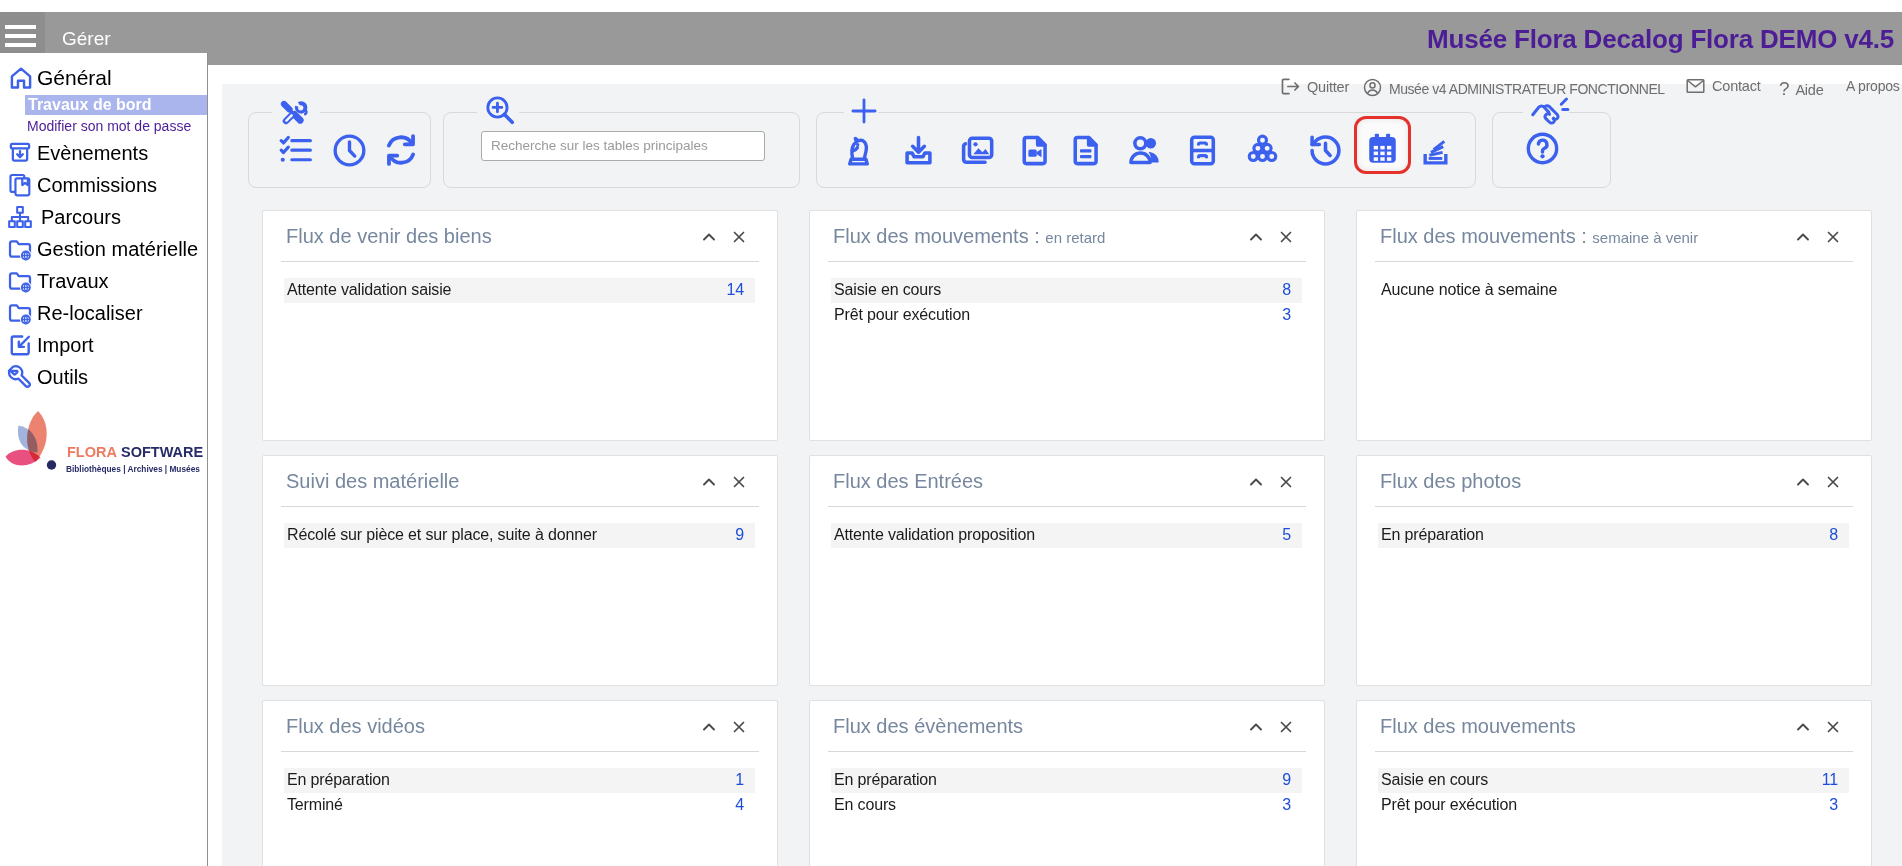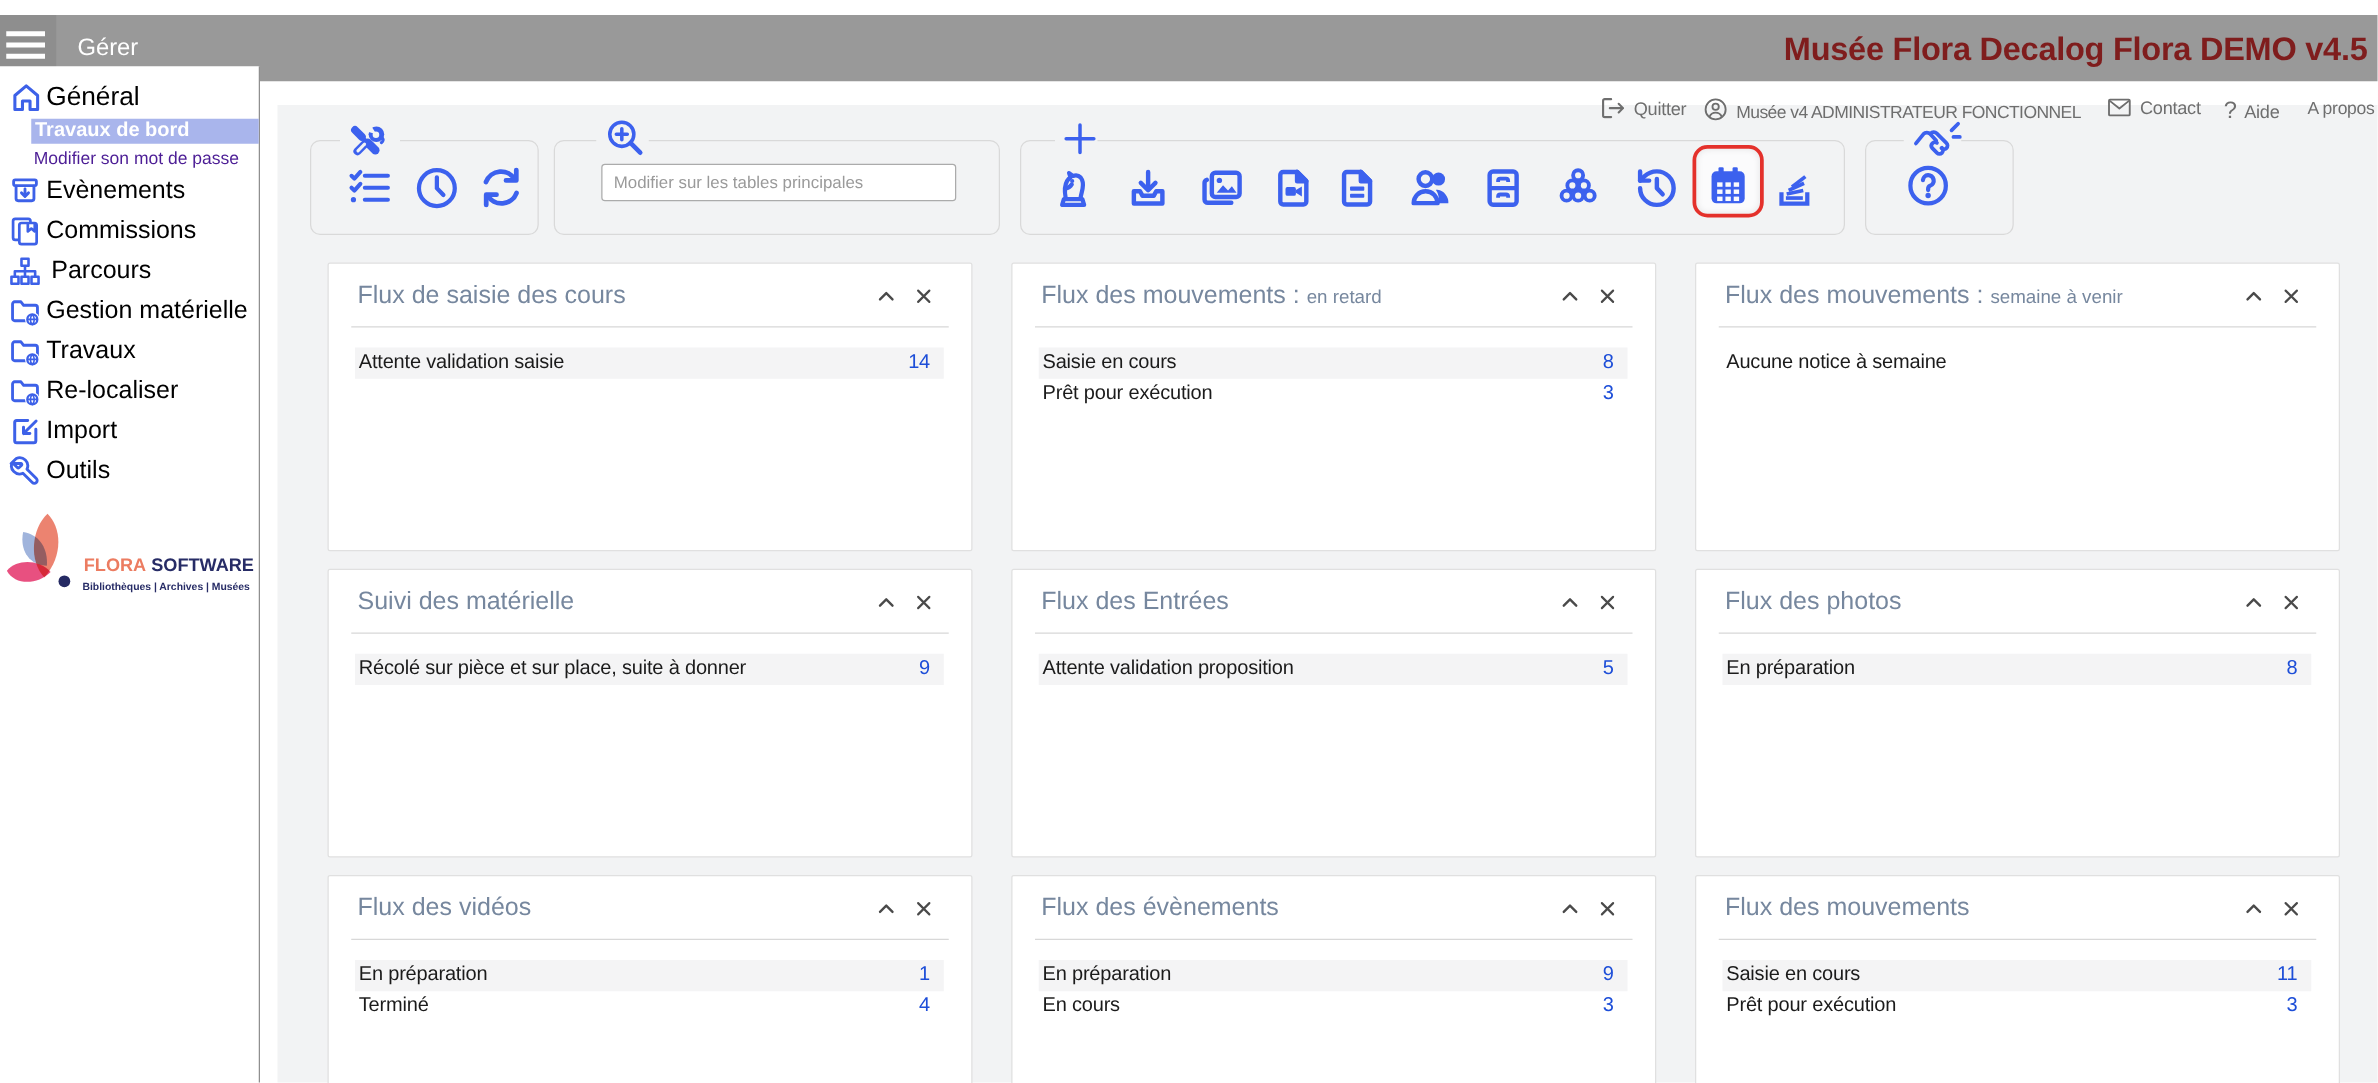--- a/index.html
+++ b/index.html
@@ -5,21 +5,21 @@
 <style>
   * { margin:0; padding:0; box-sizing:border-box; }
   html,body { width:1902px; height:866px; overflow:hidden; background:#fff;
     font-family:"Liberation Sans", sans-serif; }
   .abs { position:absolute; }
   
   #topbar { position:absolute; left:0; top:12px; width:1902px; height:53px; background:#999; }
   #burgbox { position:absolute; left:0; top:0; width:45px; height:50px; background:rgba(0,0,0,0.07); }
   .bbar { position:absolute; left:5px; width:31px; height:4.4px; background:#fff; }
   #gerer { position:absolute; left:62px; top:0; height:53px; line-height:53px; color:#fff; font-size:19px; }
-  #apptitle { position:absolute; right:8px; top:0; height:53px; line-height:55px; color:#7f1d1d;
+  #apptitle { position:absolute; right:8px; top:0; height:53px; line-height:55px; color:#4c1d95;
     font-size:26px; font-weight:bold; letter-spacing:-0.2px; }
   
   #sidebar { position:absolute; left:0; top:53px; width:208px; height:813px; background:#fff;
     border-right:1px solid #8f8f8f; }
   .mitem { position:absolute; left:0; width:207px; height:30px; }
   .mitem svg { position:absolute; left:7px; top:50%; transform:translateY(-50%); }
   .mitem .lbl { position:absolute; left:37px; top:50%; transform:translateY(-50%);
     font-size:20px; color:#000; white-space:nowrap; }
   #tbd { position:absolute; left:25px; top:42px; width:182px; height:20px; background:#a9b5ec;
     color:#fff; font-weight:bold; font-size:16px; line-height:20px; padding-left:3px; }
@@ -139,21 +139,21 @@
     <path d="M1.5 51.5 C10 42 27 42.5 36.5 52.5 C26 63 8 63.5 1.5 51.5 Z" fill="#e63d72" style="mix-blend-mode:multiply" opacity="0.9"></path>
     <circle cx="47.5" cy="60" r="4.7" fill="#252a63"></circle>
     <text x="63" y="52" font-family="Liberation Sans, sans-serif" font-weight="bold" font-size="14.5" fill="#ec7c61">FLORA</text>
     <text x="117" y="52" font-family="Liberation Sans, sans-serif" font-weight="bold" font-size="14.5" fill="#272c66">SOFTWARE</text>
     <text x="62" y="67" font-family="Liberation Sans, sans-serif" font-weight="bold" font-size="8.3" fill="#272c66">Bibliothèques | Archives | Musées</text>
   </svg>
 </div>
 <div id="panel"></div>
 <div id="cards">
     <div class="card" style="left:262px;top:210px">
-      <div class="ctitle">Flux de saisie des cours</div>
+      <div class="ctitle">Flux de venir des biens</div>
       <div style="position:absolute;right:0;top:0;width:120px;height:50px">
         <svg class="cchev" width="22" height="22" viewBox="0 0 22 22" fill="none" stroke="#4a4a4a" stroke-width="1.9" stroke-linecap="round" stroke-linejoin="round">
           <path d="M6 13.5 11 8.5 16 13.5"></path>
         </svg>
         <svg class="cx" width="22" height="22" viewBox="0 0 22 22" fill="none" stroke="#4a4a4a" stroke-width="1.7" stroke-linecap="round">
           <path d="M6.5 6.5 15.5 15.5 M15.5 6.5 6.5 15.5"></path>
         </svg>
       </div>
       <div class="cdiv"></div>
       <div class="crow bg" style="top:67px">
@@ -358,21 +358,21 @@
     <path d="M12 6.4 V12 l3.4 3.6"></path>
   </svg>
   <svg class="abs" style="left:382px;top:131px" width="38" height="38" viewBox="0 0 24 24" fill="none" stroke="#3c61ee" stroke-width="2.4" stroke-linecap="round" stroke-linejoin="round">
     <path d="M4.3 9.2 a8.1 8.1 0 0 1 14.6-1.2"></path>
     <path d="M19.6 3.2 v5.2 h-5.2"></path>
     <path d="M19.7 14.8 a8.1 8.1 0 0 1-14.6 1.2"></path>
     <path d="M4.4 20.8 v-5.2 h5.2"></path>
   </svg>
 
   <div class="abs" style="left:481px;top:131px;width:284px;height:30px;background:#fff;border:1px solid #ababab;border-radius:3px">
-    <div style="position:absolute;left:9px;top:0;line-height:28px;font-size:13.5px;color:#9a9a9a">Modifier sur les tables principales</div>
+    <div style="position:absolute;left:9px;top:0;line-height:28px;font-size:13.5px;color:#9a9a9a">Recherche sur les tables principales</div>
   </div>
 
   <div class="abs" style="left:1354px;top:116px;width:57px;height:58px;background:#fbfbfc;border:3.5px solid #e4312b;border-radius:12px;box-shadow:inset 0 0 6px rgba(0,0,0,0.10)"></div>
 
   <svg class="abs" style="left:840px;top:132px" width="37" height="37" viewBox="0 0 24 24" fill="none" stroke="#3c61ee" stroke-width="2.2" stroke-linejoin="round" stroke-linecap="round">
     <path d="M8.1 16.9 C7.5 13.6 7.6 10.4 8.9 8.2 C9.4 7.4 10 6.8 10.7 6.4 L9.9 4.2 L11.9 5.7 C13.3 5.1 14.9 5.4 15.9 6.5 C17.1 8 17.3 10.2 16.9 12.3 C16.6 13.9 16.1 15.3 15.9 16.9"></path>
     <path d="M8 12.2 C9.4 12 10.6 11.2 11.3 10.1"></path>
     <circle cx="11.5" cy="8.3" r="1.1" fill="#3c61ee" stroke="none"></circle>
     <path d="M6.3 20.7 h11.4 l-0.9-3 H7.2 Z"></path>
   </svg>

